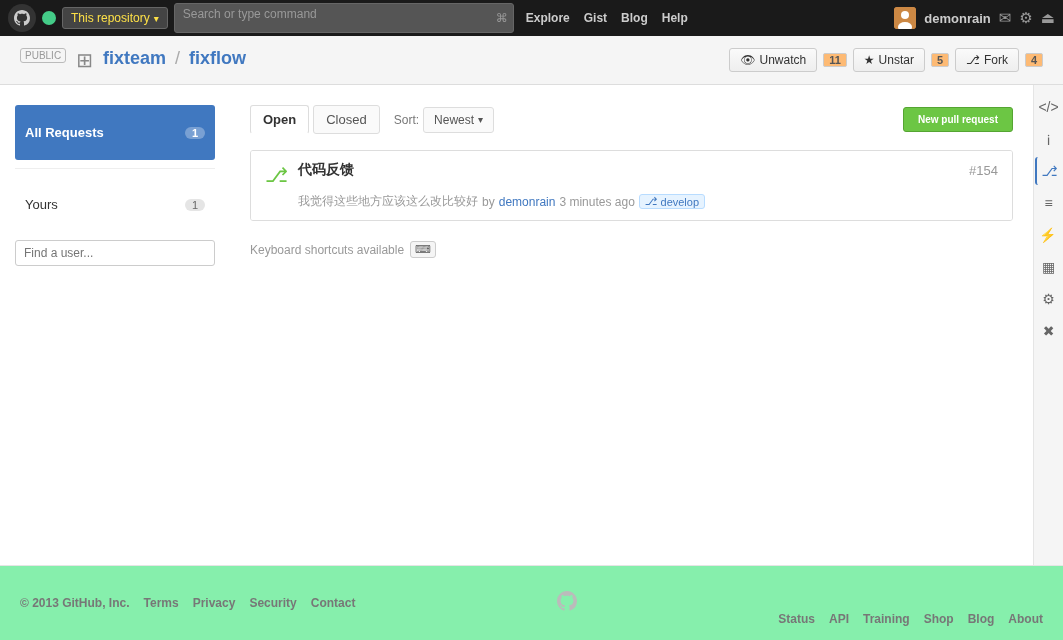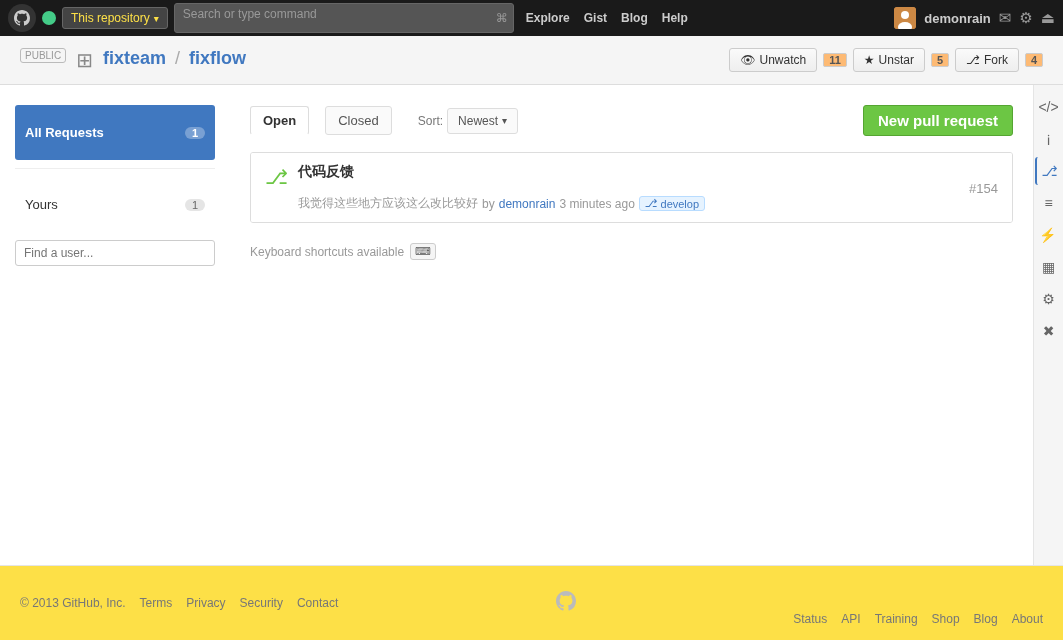--- a/index.html
+++ b/index.html
@@ -144,21 +144,21 @@
 
     
     .content-area {
       flex: 1;
       padding: 20px;
       position: relative;
     }
 
     
     .pr-tabs {
-      display: flex; align-items: center; gap: 16px; margin-bottom: 16px;
+      display: flex; align-items: center; gap: 4px; margin-bottom: 16px;
     }
     .tab-btn {
       padding: 6px 12px; border: 1px solid #ddd;
       border-radius: 3px; background: #fafafa;
       font-size: 13px; cursor: pointer; color: #555;
       text-decoration: none;
     }
     .tab-btn.active {
       background: #fff; border-bottom-color: #fff;
       color: #333; font-weight: 600;
@@ -166,21 +166,21 @@
     .sort-dropdown {
       padding: 5px 10px; border: 1px solid #ddd; border-radius: 3px;
       background: #fafafa; font-size: 12px; cursor: pointer;
       color: #555; display: flex; align-items: center; gap: 4px;
     }
     .sort-dropdown::after { content: '▾'; font-size: 10px; }
     .new-pr-btn {
       margin-left: auto;
       background: #6cc644; border: 1px solid #55a532;
       color: #fff; padding: 6px 14px; border-radius: 3px;
-      font-size: 15px; font-weight: 600; cursor: pointer;
+      font-size: 10px; font-weight: 600; cursor: pointer;
     }
 
     
     .pr-list {
       border: 1px solid #ddd; border-radius: 3px; overflow: hidden;
     }
     .pr-item {
       padding: 10px 14px;
       background: #fff;
       border-bottom: 1px solid #eee;
@@ -190,21 +190,21 @@
     .pr-merge-icon { color: #6cc644; font-size: 20px; margin-top: 2px; flex-shrink: 0; }
     .pr-info { flex: 1; }
     .pr-title { font-size: 14px; font-weight: 600; color: #333; margin-bottom: 14px; }
     .pr-meta { font-size: 12px; color: #999; display: flex; align-items: center; gap: 4px; }
     .pr-meta a { color: #4078c0; text-decoration: none; }
     .pr-branch-badge {
       background: #e6f3ff; border: 1px solid #b8dcff;
       color: #4078c0; border-radius: 3px; padding: 0 5px; font-size: 11px;
       display: inline-flex; align-items: center; gap: 3px;
     }
-    .pr-number { color: #999; font-size: 13px; flex-shrink: 0; margin-top: 18px; }
+    .pr-number { color: #999; font-size: 13px; flex-shrink: 0; margin-top: 2px; }
 
     
     .keyboard-hint {
       margin-top: 20px; font-size: 12px; color: #999;
       display: flex; align-items: center; gap: 6px;
     }
     .kbd-icon {
       border: 1px solid #ccc; border-radius: 3px;
       padding: 1px 4px; font-size: 11px; background: #f5f5f5; color: #555;
     }
@@ -219,25 +219,25 @@
     }
     .right-panel-icon {
       width: 28px; height: 28px;
       display: flex; align-items: center; justify-content: center;
       color: #666; font-size: 14px; cursor: pointer; border-radius: 3px;
     }
     .right-panel-icon.active { color: #4078c0; border-left: 2px solid #4078c0; }
 
     
     .footer {
-      background: #fde047;
+      background: #86efac;
       border-top: 1px solid #e5e5e5;
       padding: 14px 20px;
       display: flex; align-items: center; justify-content: space-between;
-      font-size: 12px; color: #777;
+      font-size: 12px; color: #777; font-weight: bold;
     }
     .footer-left { display: flex; gap: 14px; align-items: center; }
     .footer-right { display: flex; gap: 14px; align-items: center; margin-top: 32px; }
     .footer a { color: #777; text-decoration: none; }
     .footer-logo {
       font-size: 18px; color: #aaa;
     }
     .footer-center { display: flex; align-items: center; }
   </style>
 </head>

